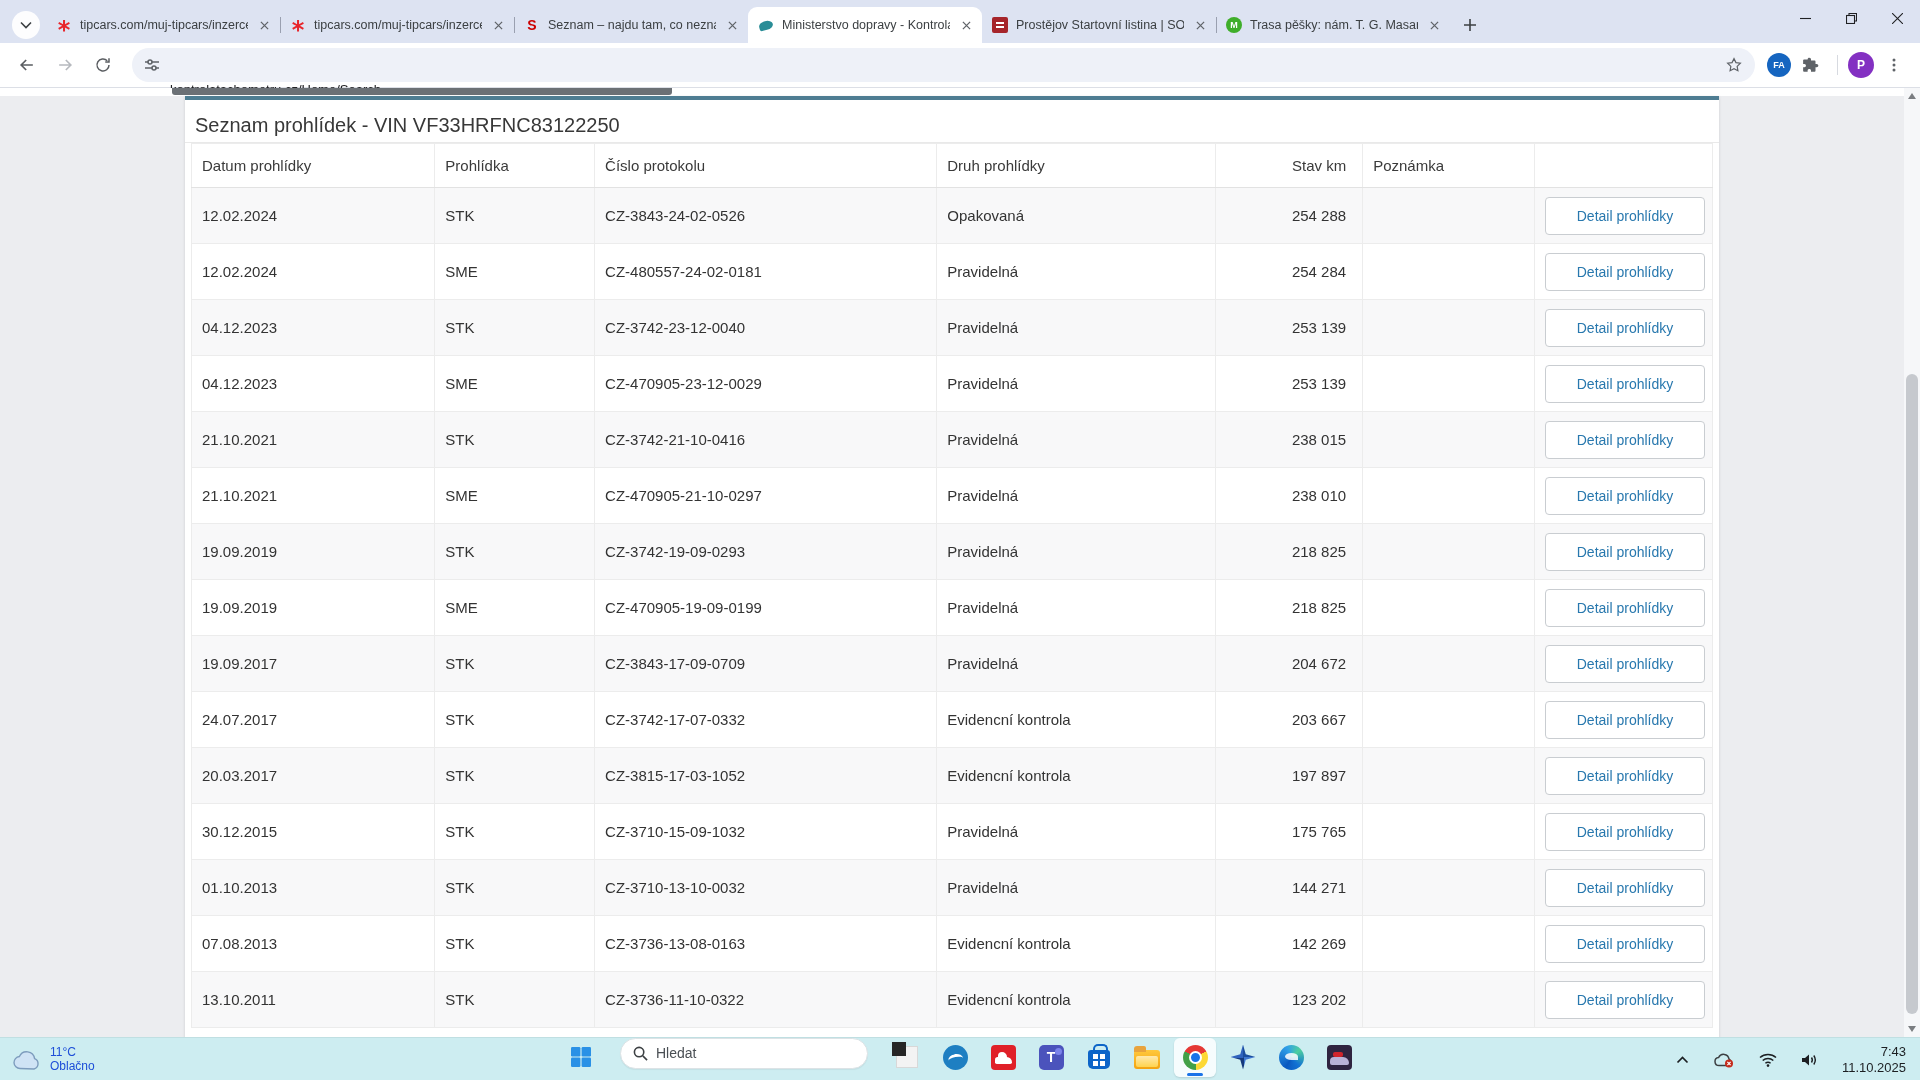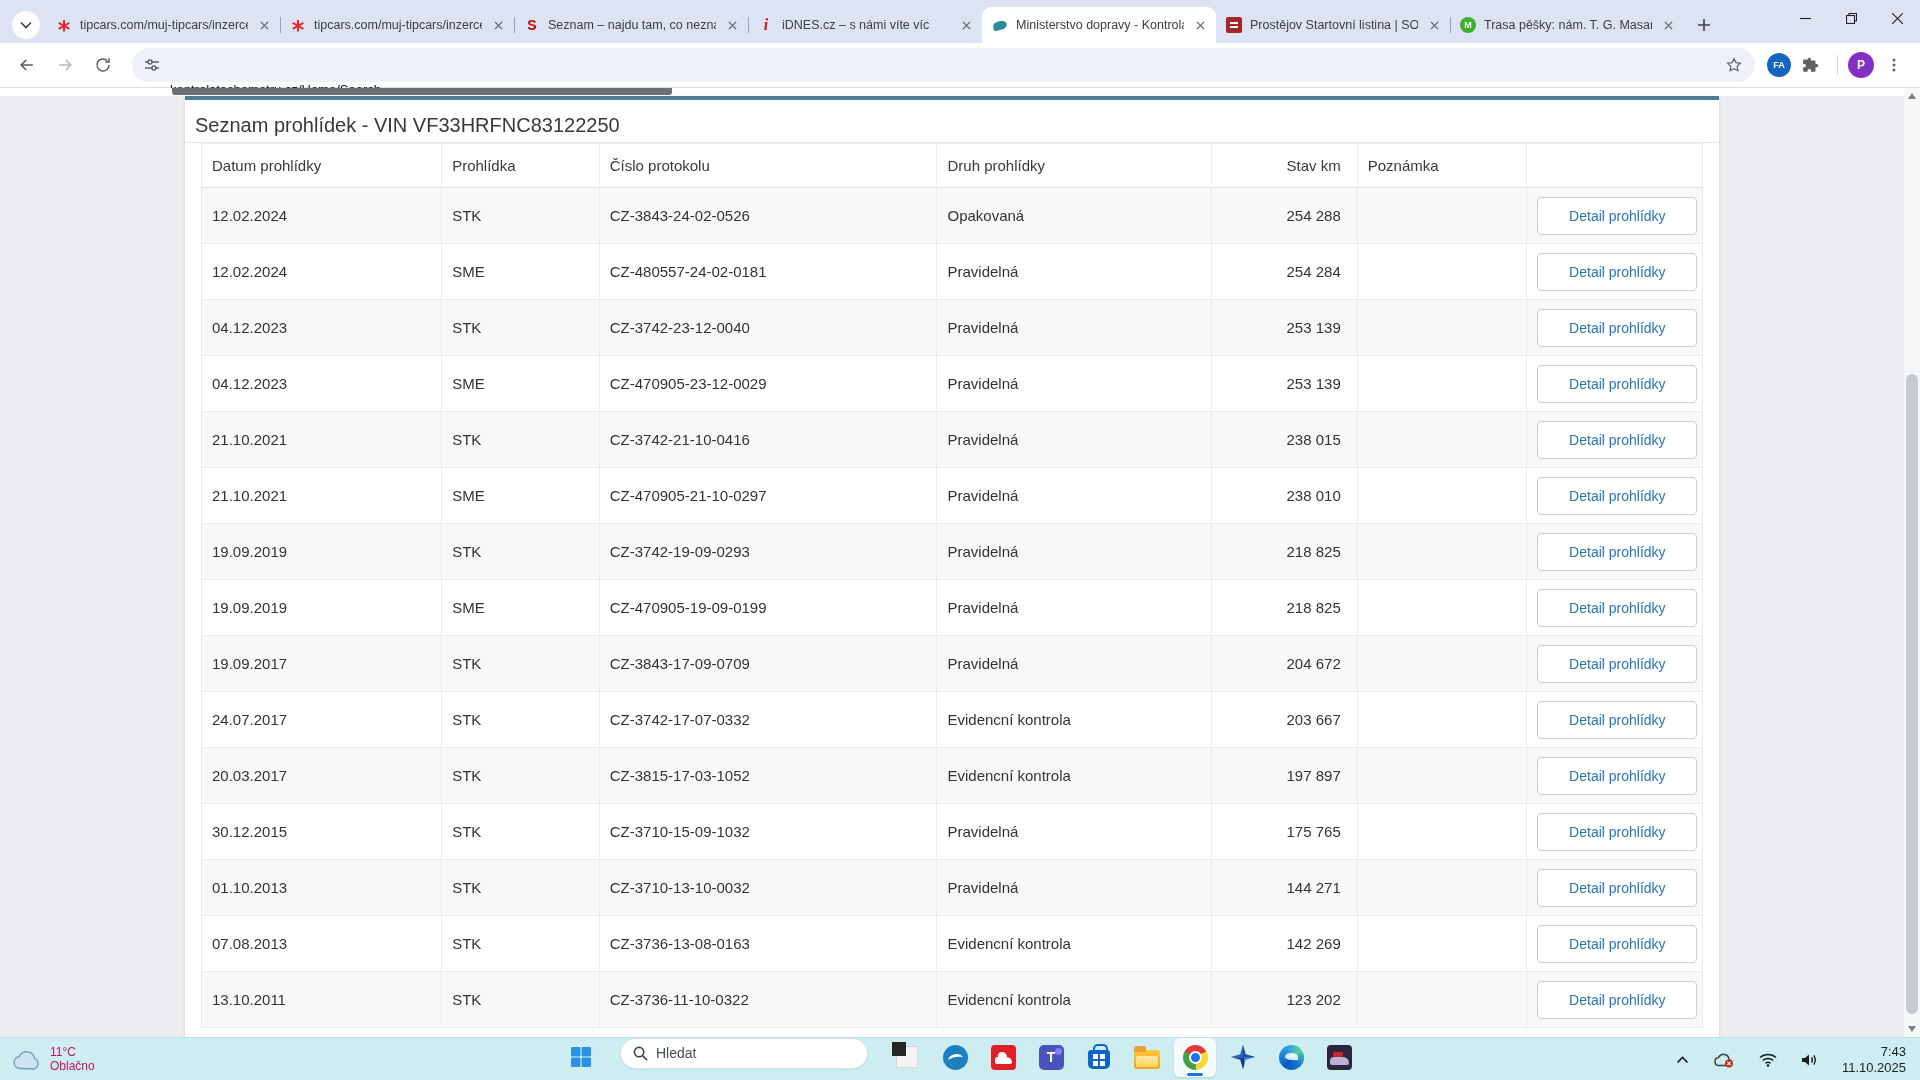--- a/index.html
+++ b/index.html
@@ -46,21 +46,21 @@
   .icon-btn { width:32px; height:32px; display:grid; place-items:center; flex:none; }
 
   
   .viewport { position:absolute; top:88px; left:0; width:1920px; height:949px; background:#ecedf0; overflow:hidden; }
   .top-white { position:absolute; top:0; left:0; width:1920px; height:8px; background:#fff; }
   .site-header-fragment { position:absolute; top:0; left:172px; width:500px; height:7px; background:#6b7075; border-radius:0 0 3px 3px; }
   .card { position:absolute; left:185px; top:8px; width:1534px; height:960px; background:#fff;
     border-top:4px solid var(--accent,#4e7d92); box-shadow:0 1px 3px rgba(0,0,0,.13); }
   .card-header { padding:12px 12px 4px 10px; border-bottom:1px solid #e9e9e9; }
   .card-header h1 { font-size:20px; font-weight:400; color:#383838; line-height:26px; }
-  .card-body { padding:0 16px; }
+  .card-body { padding:0 6px; }
   table { width:100%; border-collapse:collapse; font-size:15px; color:#333; table-layout:fixed; }
   th, td { border:1px solid #ececec; padding:0 10px; text-align:left; font-weight:400; overflow:hidden; white-space:nowrap; }
   thead th { height:44px; color:#3a3a3a; background:#fff; border-bottom:1px solid #e2e2e2; }
   tbody td { height:56px; }
   tbody tr:nth-child(odd) { background:#f8f8f9; }
   td.km, th.km { text-align:right; padding-right:16px; }
   td.action { text-align:center; }
   .detail-btn { min-width:160px; height:38px; border:1px solid #c9cdd1; border-radius:4px; background:#fff;
     color:var(--button-text,#2878ae); font:400 14px "Liberation Sans",sans-serif; cursor:pointer; }
 
@@ -70,21 +70,21 @@
   .sb-up { top:0; } .sb-down { bottom:0; }
   .sb-up::before { content:""; border-left:4.5px solid transparent; border-right:4.5px solid transparent; border-bottom:6px solid #7a7d81; }
   .sb-down::before { content:""; border-left:4.5px solid transparent; border-right:4.5px solid transparent; border-top:6px solid #7a7d81; }
   .sb-thumb { position:absolute; left:2px; width:12px; top:286px; height:640px; background:#c6c9ce; border-radius:6px; }
 
   
   .taskbar { position:absolute; top:1037px; left:0; width:1920px; height:43px;
     background:var(--taskbar-bg,#cdedf1); border-top:1px solid rgba(0,0,0,.06);
     display:flex; align-items:center; }
   .weather { display:flex; align-items:center; gap:8px; padding-left:12px; width:420px; }
-  .weather-text { font-size:12px; color:#be185d; line-height:14px; }
+  .weather-text { font-size:12px; color:#1d4ed8; line-height:14px; }
   .dock { position:absolute; left:50%; transform:translateX(-50%); display:flex; gap:18px; height:43px; }
   .tb-app { width:42px; height:39px; display:grid; place-items:center; position:relative; border-radius:6px; flex:none; }
   .tb-app.active { background:rgba(255,255,255,.82); box-shadow:0 1px 2px rgba(0,0,0,.12); }
   .tb-app.active::after { content:""; position:absolute; bottom:1px; left:50%; transform:translateX(-50%);
     width:16px; height:3px; border-radius:2px; background:#1a73e8; }
   .glyph { position:relative; display:grid; place-items:center; }
   .search-pill { width:248px; height:31px; background:#fff; border:1px solid #dce3e6; border-radius:16px;
     display:flex; align-items:center; gap:8px; padding:0 12px; color:#4a4f54; font-size:14px; box-shadow:0 1px 1px rgba(0,0,0,.05); }
 
   .app-screenshot-tool .glyph { width:22px; height:22px; background:#f3f3f3; border:1px solid #d8d8d8; }
@@ -152,29 +152,20 @@
   </div>
       <div class="tab">
     <span class="favicon fav-seznam"></span>
     <span class="tab-title">Seznam – najdu tam, co neznám</span>
     <span class="tab-close">
       <svg width="9" height="9" viewBox="0 0 10 10">
             <path d="M1 1l8 8M9 1L1 9" stroke="#5f6368" stroke-width="1.4"></path>
           </svg>
     </span>
   </div>
-      <div class="tab">
-    <span class="favicon fav-idnes"></span>
-    <span class="tab-title">iDNES.cz – s námi víte víc</span>
-    <span class="tab-close">
-      <svg width="9" height="9" viewBox="0 0 10 10">
-            <path d="M1 1l8 8M9 1L1 9" stroke="#5f6368" stroke-width="1.4"></path>
-          </svg>
-    </span>
-  </div>
       <div class="tab active no-divider">
     <span class="favicon fav-ministry"></span>
     <span class="tab-title">Ministerstvo dopravy - Kontrola</span>
     <span class="tab-close">
       <svg width="9" height="9" viewBox="0 0 10 10">
             <path d="M1 1l8 8M9 1L1 9" stroke="#5f6368" stroke-width="1.4"></path>
           </svg>
     </span>
   </div>
       <div class="tab no-divider">

